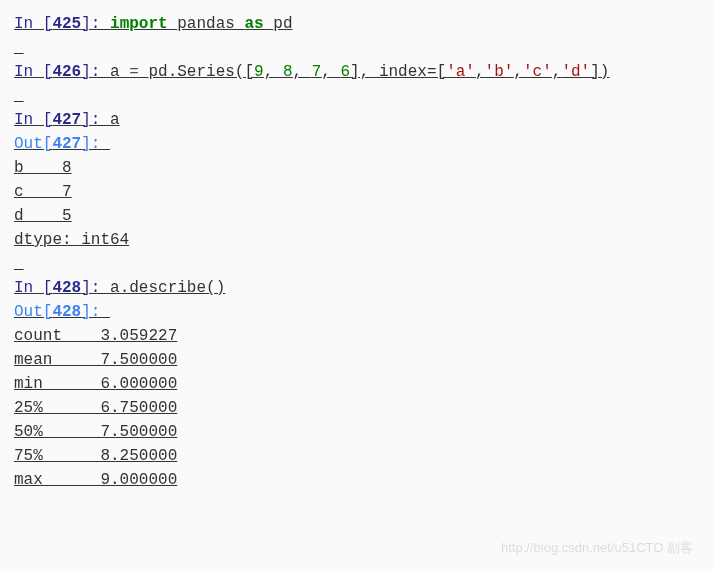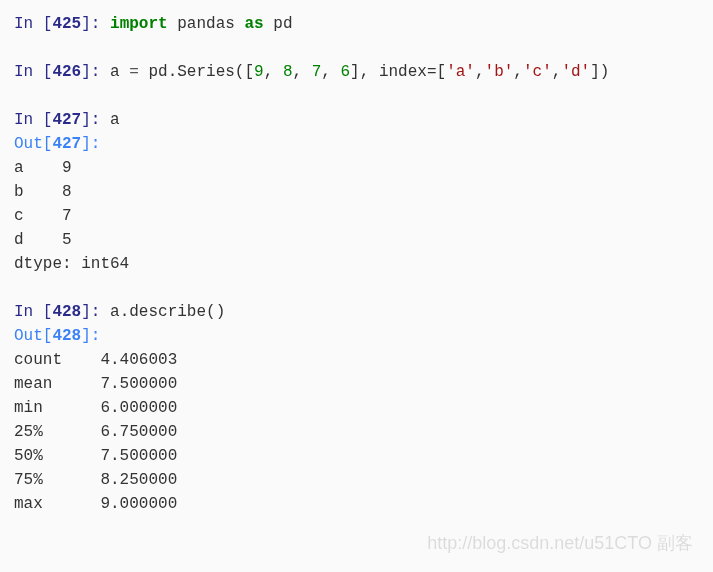--- a/index.html
+++ b/index.html
@@ -13,20 +13,21 @@
       width: 713px;
       height: 572px;
       box-sizing: border-box;
       position: relative;
     }
     .content {
       padding: 12px 14px;
     }
     .line {
       white-space: pre;
+      text-decoration: underline;
     }
     .prompt-in {
       color: #2a2a8a;
     }
     .prompt-out {
       color: #3b82f6;
     }
     .prompt-num {
       font-weight: bold;
     }
@@ -42,43 +43,42 @@
     }
     .num {
       color: #008000;
     }
     .watermark {
       position: absolute;
       right: 20px;
       bottom: 15px;
       color: rgba(0,0,0,0.12);
       font-family: Arial, sans-serif;
-      font-size: 18px;
+      font-size: 13px;
       pointer-events: none;
     }
   </style>
 </head>
 <body>
 
 <div class="content" id="root">
     <div class="line"><span class="prompt-in">In [<span class="prompt-num">425</span>]: </span><span class="kw">import </span><span>pandas </span><span class="kw">as </span><span>pd</span></div>
     <div class="line">&nbsp;</div>
     <div class="line"><span class="prompt-in">In [<span class="prompt-num">426</span>]: </span><span>a </span><span class="op">= </span><span>pd.Series([</span><span class="num">9</span><span>, </span><span class="num">8</span><span>, </span><span class="num">7</span><span>, </span><span class="num">6</span><span>], index=[</span><span class="str">'a'</span><span>,</span><span class="str">'b'</span><span>,</span><span class="str">'c'</span><span>,</span><span class="str">'d'</span><span>])</span></div>
     <div class="line">&nbsp;</div>
     <div class="line"><span class="prompt-in">In [<span class="prompt-num">427</span>]: </span><span>a</span></div>
     <div class="line"><span class="prompt-out">Out[<span class="prompt-num">427</span>]: </span></div>
-    <div class="line">a    9</div>
     <div class="line">b    8</div>
     <div class="line">c    7</div>
     <div class="line">d    5</div>
     <div class="line">dtype: int64</div>
     <div class="line">&nbsp;</div>
     <div class="line"><span class="prompt-in">In [<span class="prompt-num">428</span>]: </span><span>a.describe()</span></div>
     <div class="line"><span class="prompt-out">Out[<span class="prompt-num">428</span>]: </span></div>
-    <div class="line">count    4.406003</div>
+    <div class="line">count    3.059227</div>
     <div class="line">mean     7.500000</div>
     <div class="line">min      6.000000</div>
     <div class="line">25%      6.750000</div>
     <div class="line">50%      7.500000</div>
     <div class="line">75%      8.250000</div>
     <div class="line">max      9.000000</div>
   </div>
 
 <div class="watermark">http://blog.csdn.net/u51CTO 副客</div>
 

